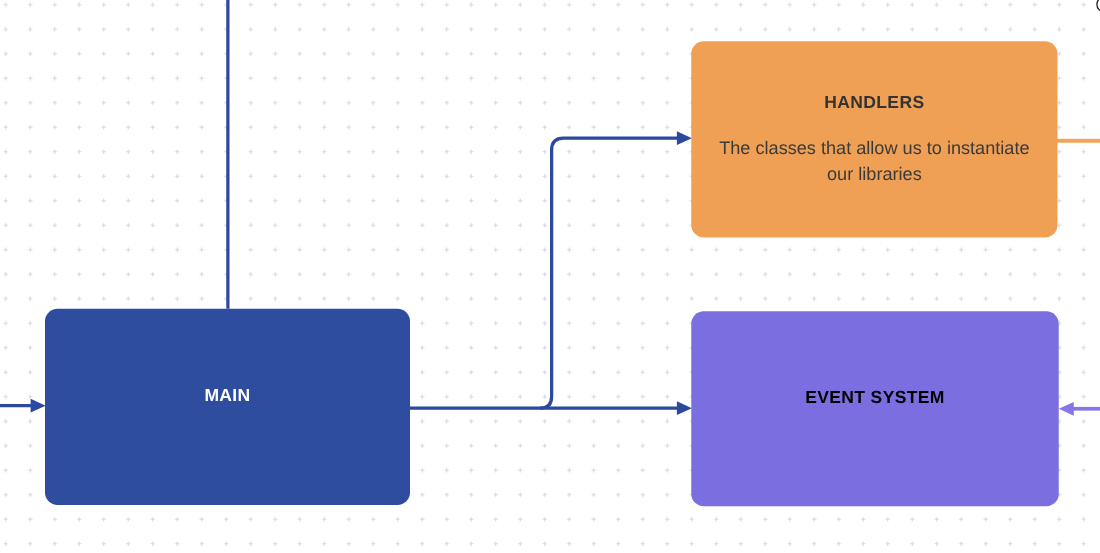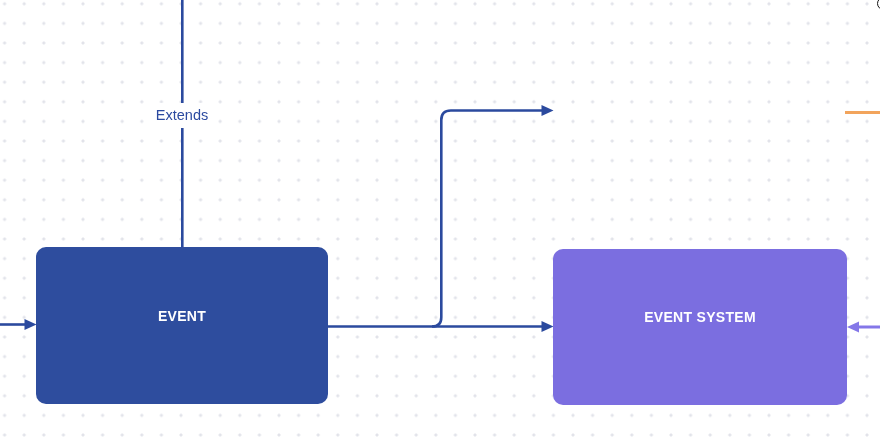--- a/index.html
+++ b/index.html
@@ -46,21 +46,21 @@
     left: 36px; top: 247px; width: 292px; height: 157px;
     background: #2E4D9E; color: #ffffff;
   }
   .node-handlers {
     left: 553px; top: 33px; width: 293px; height: 157px;
     background: #F0A055; color: #3A3A3A;
   }
   .node-handlers .node-title { color: #333333; }
   .node-event {
     left: 553px; top: 249px; width: 294px; height: 156px;
-    background: #7B6EE0; color: #ffffff;
+    background: #7B6EE0; color: #000000;
   }
   .edge-label {
     position: absolute;
     left: 148px; top: 103px;
     width: 68px; height: 25px;
     background: #ffffff;
     color: #2B4AA0;
     font-size: 14.5px;
     line-height: 25px;
     text-align: center;
@@ -108,25 +108,28 @@
 
     <path d="M 845 112.5 L 880 112.5" stroke="#F2A45C" stroke-width="3.2" fill="none"></path>
 
     <g>
       <path d="M 880 327 L 858 327" stroke="#8477E8" stroke-width="3" fill="none"></path>
       <polygon points="859,321.5 847,327 859,332.5" fill="#8477E8"></polygon>
     </g>
   </svg>
 
   <div class="node node-main">
-    <div class="node-title">EVENT</div>
+    <div class="node-title">MAIN</div>
   </div>
 
+  <div class="node node-handlers">
+    <div class="node-title">HANDLERS</div>
+    <div class="node-body">The classes that allow us to instantiate our libraries</div>
+  </div>
 
   <div class="node node-event">
     <div class="node-title">EVENT SYSTEM</div>
   </div>
 
-  <div class="edge-label">Extends</div>
 
   <div class="clipped-mark"></div>
 
 </div>
 
 </body></html>

